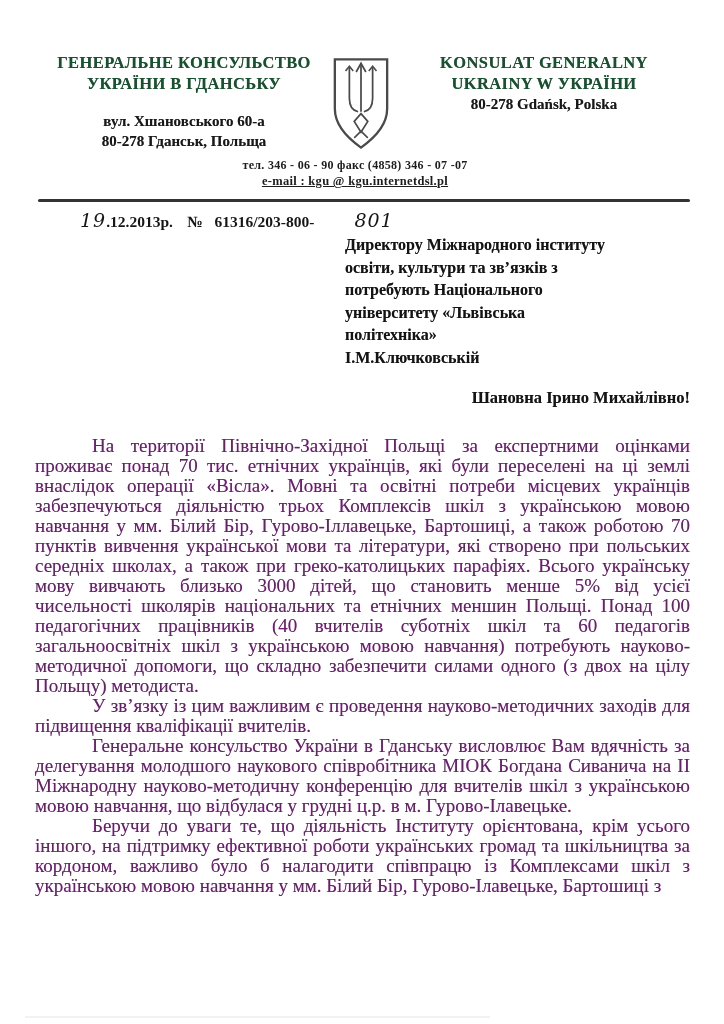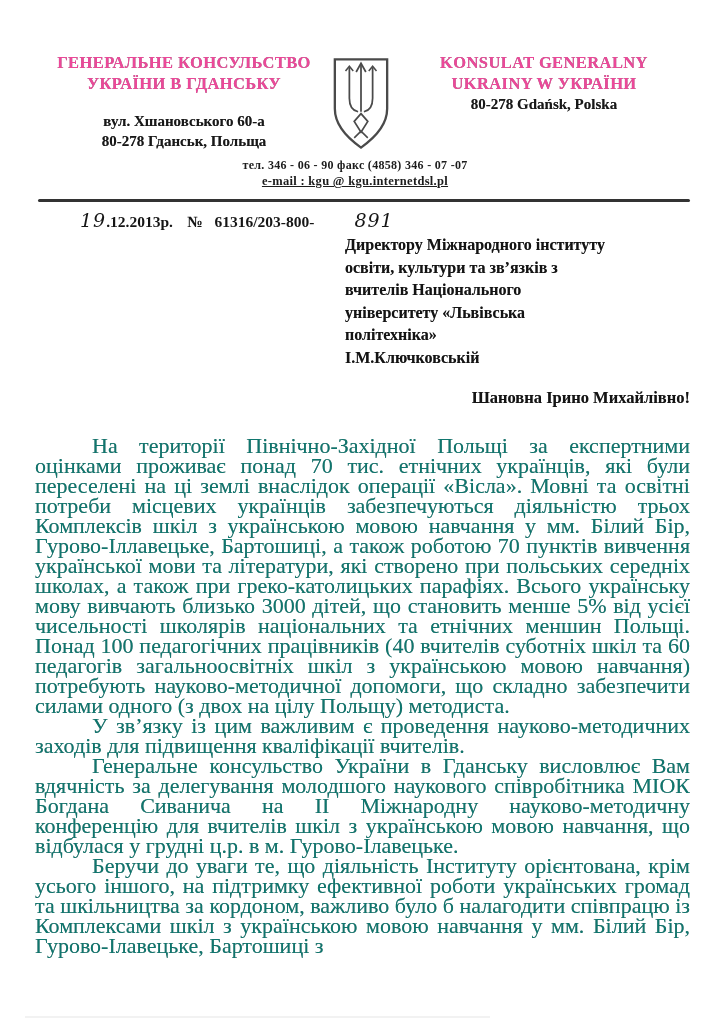--- a/index.html
+++ b/index.html
@@ -9,21 +9,21 @@
     margin:0 auto;
     background:#ffffff;
     font-family:"Liberation Serif", serif;
     color:#1a1a1a;
     overflow:hidden;
   }
   
   .lh-block { position:absolute; text-align:center; font-weight:bold; }
   .lh-left  { left:38px;  top:52px; width:292px; }
   .lh-right { left:398px; top:52px; width:292px; }
-  .lh-title { font-size:16.5px; line-height:21px; letter-spacing:0.4px; color:#ec4899;
+  .lh-title { font-size:16.5px; line-height:21px; letter-spacing:0.4px; color:#14532d;
               text-shadow:0 0 0.5px rgba(0,0,0,0.5); }
   .lh-addr  { font-size:15px; line-height:20px; color:#181818;
               text-shadow:0 0 0.5px rgba(0,0,0,0.45); }
   .lh-addr.first { margin-top:17px; }
   .emblem { position:absolute; left:330px; top:54px; width:62px; height:100px; }
   .contact { position:absolute; left:105px; top:157px; width:500px; text-align:center;
              font-weight:bold; color:#1c1c1c; }
   .contact .phone { font-size:12px;   line-height:16px; letter-spacing:0.3px; }
   .contact .email { font-size:12.5px; line-height:17px; letter-spacing:0.3px;text-decoration:underline; }
   .rule { position:absolute; left:38px; top:199px; width:652px; height:3px;
@@ -38,21 +38,21 @@
   
   .recipient { position:absolute; left:345px; top:234px; width:330px;
                font-weight:bold; font-size:16px; line-height:22.5px; color:#141414;
                text-shadow:0 0 0.5px rgba(0,0,0,0.45); }
   
   .salutation { position:absolute; left:35px; top:388px; width:655px; text-align:right;
                 font-weight:bold; font-size:16.5px; color:#141414;
                 text-shadow:0 0 0.5px rgba(0,0,0,0.45); }
   
   .body { position:absolute; left:35px; top:436px; width:655px;
-          font-size:22px; line-height:20px; text-align:justify; color:#0f766e; }
+          font-size:19px; line-height:20px; text-align:justify; color:#701a75; }
   .body p { margin:0; text-indent:57px; text-shadow:0 0 0.4px rgba(0,0,0,0.4); }
   
   .scan-artifact { position:absolute; left:25px; top:1016px; width:465px; height:2px;
                    background:#f2f2f2; }
   .emblem svg path { stroke:#4a4a4a; fill:none; }
 </style>
 </head>
 <body>
 
 <div class="page">
@@ -84,26 +84,26 @@
     <div class="lh-addr">80-278 Gdańsk, Polska</div>
   </div>
 
   <div class="contact">
     <div class="phone">тел. 346 - 06 - 90 факс (4858) 346 - 07 -07</div>
     <div class="email">e-mail : kgu @ kgu.internetdsl.pl</div>
   </div>
 
   <div class="rule"></div>
 
-  <div class="refline"><span class="hand">19</span><span>.12.2013р.</span><span class="gap1"></span><span>№</span><span class="gap2"></span><span>61316/203-800-</span><span class="hand">891</span></div>
+  <div class="refline"><span class="hand">19</span><span>.12.2013р.</span><span class="gap1"></span><span>№</span><span class="gap2"></span><span>61316/203-800-</span><span class="hand">801</span></div>
 
   <div class="recipient">
     <div>Директору Міжнародного інституту</div>
     <div>освіти, культури та зв’язків з</div>
-    <div>вчителів Національного</div>
+    <div>потребують Національного</div>
     <div>університету «Львівська</div>
     <div>політехніка»</div>
     <div>І.М.Ключковській</div>
   </div>
 
   <div class="salutation">Шановна Ірино Михайлівно!</div>
 
   <div class="body">
     <p>На території Північно-Західної Польщі за експертними оцінками проживає понад 70 тис. етнічних українців, які були переселені на ці землі внаслідок операції «Вісла». Мовні та освітні потреби місцевих українців забезпечуються діяльністю трьох Комплексів шкіл з українською мовою навчання у мм. Білий Бір, Гурово-Іллавецьке, Бартошиці, а також роботою 70 пунктів вивчення української мови та літератури, які створено при польських середніх школах, а також при греко-католицьких парафіях. Всього українську мову вивчають близько 3000 дітей, що становить менше 5% від усієї чисельності школярів національних та етнічних меншин Польщі. Понад 100 педагогічних працівників (40 вчителів суботніх шкіл та 60 педагогів загальноосвітніх шкіл з українською мовою навчання) потребують науково-методичної допомоги, що складно забезпечити силами одного (з двох на цілу Польщу) методиста.</p>
     <p>У зв’язку із цим важливим є проведення науково-методичних заходів для підвищення кваліфікації вчителів.</p>

